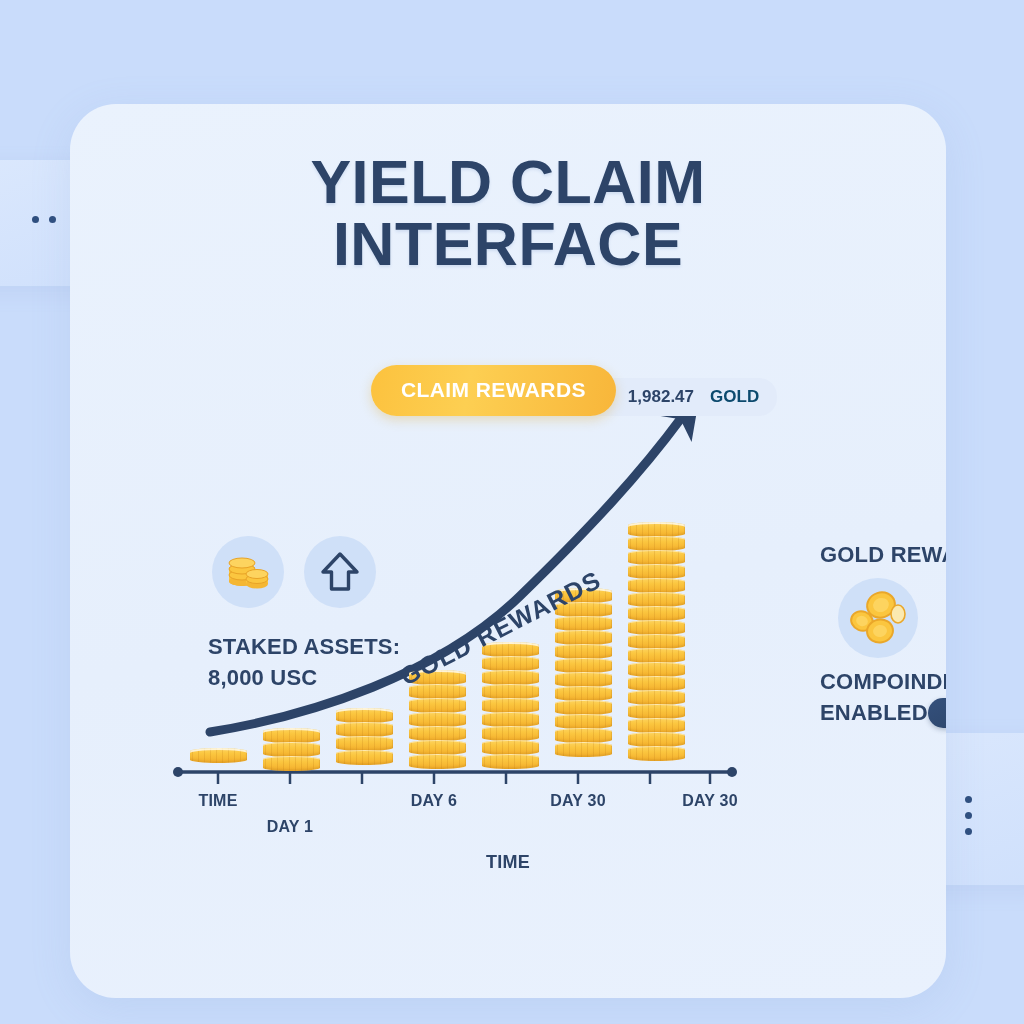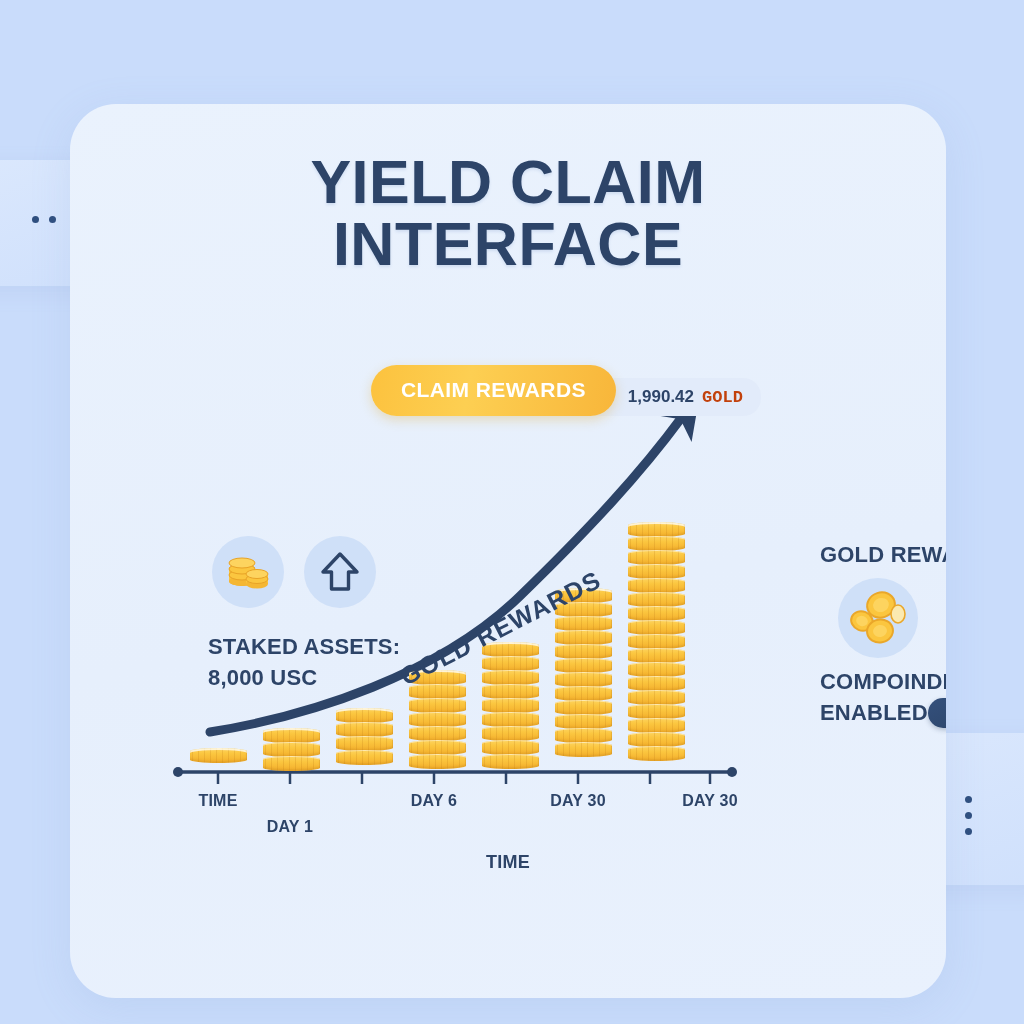--- a/index.html
+++ b/index.html
@@ -83,21 +83,21 @@
   #balance-pill {
     position:relative; z-index:1;
     margin-left:-22px;
     background:#e2ebfa;
     border-radius:0 18px 18px 0;
     padding:9px 18px 9px 34px;
     font-size:17px; font-weight:bold;
     color:#2d4468;
     white-space:nowrap;
   }
-  #balance-pill .unit { color:#c2410c; margin-left:8px;font-family:Liberation Mono, monospace; }
+  #balance-pill .unit { color:#0c4a6e; margin-left:16px; }
 
   
   .icon-circle {
     position:absolute;
     border-radius:50%;
     background:#cfe0f8;
     display:flex; align-items:center; justify-content:center;
   }
   #staked-coins-circle { left:142px; top:432px; width:72px; height:72px; }
   #growth-arrow-circle { left:234px; top:432px; width:72px; height:72px; }
@@ -206,21 +206,21 @@
 <div id="main-panel">
 
   <h1 id="page-title">
     <span>YIELD CLAIM</span>
     <span class="l2">INTERFACE</span>
   </h1>
 
   <div id="claim-bar">
     <button id="claim-rewards-button">CLAIM REWARDS</button>
     <div id="balance-pill">
-      <span>1,990.42</span><span class="unit">GOLD</span>
+      <span>1,982.47</span><span class="unit">GOLD</span>
     </div>
   </div>
 
   <div id="chart-area">
     <svg id="chart-svg" width="876" height="818" viewBox="0 0 876 818">
 
       <defs>
         <marker id="arrowhead" markerWidth="5" markerHeight="5" refX="1.6" refY="2.5" orient="auto" markerUnits="strokeWidth">
           <path d="M0,0 L5,2.5 L0,5 L1.3,2.5 Z" fill="#2d4468"></path>
         </marker>

